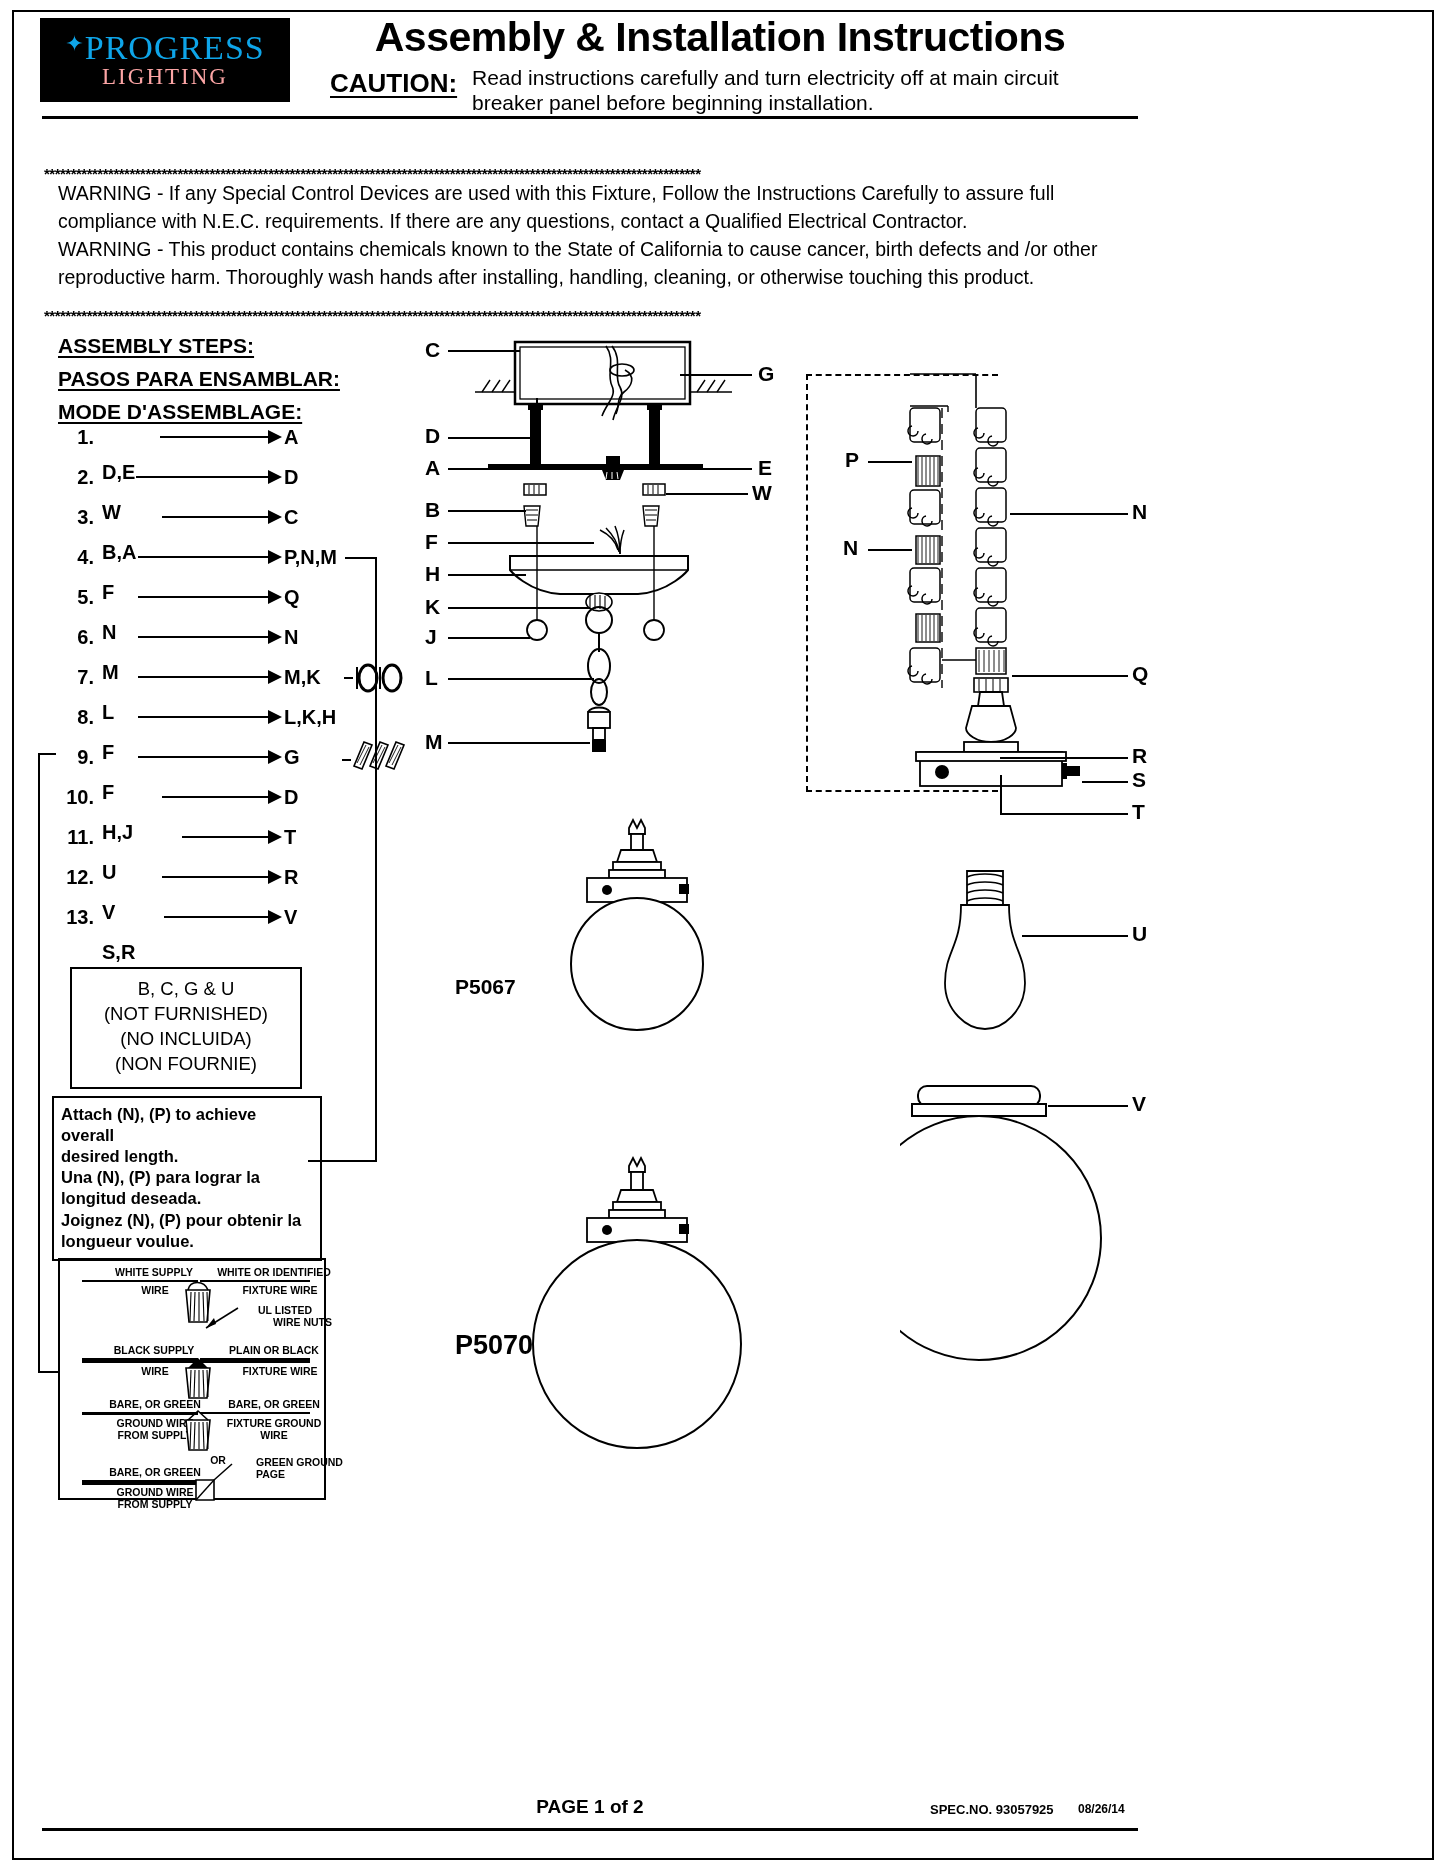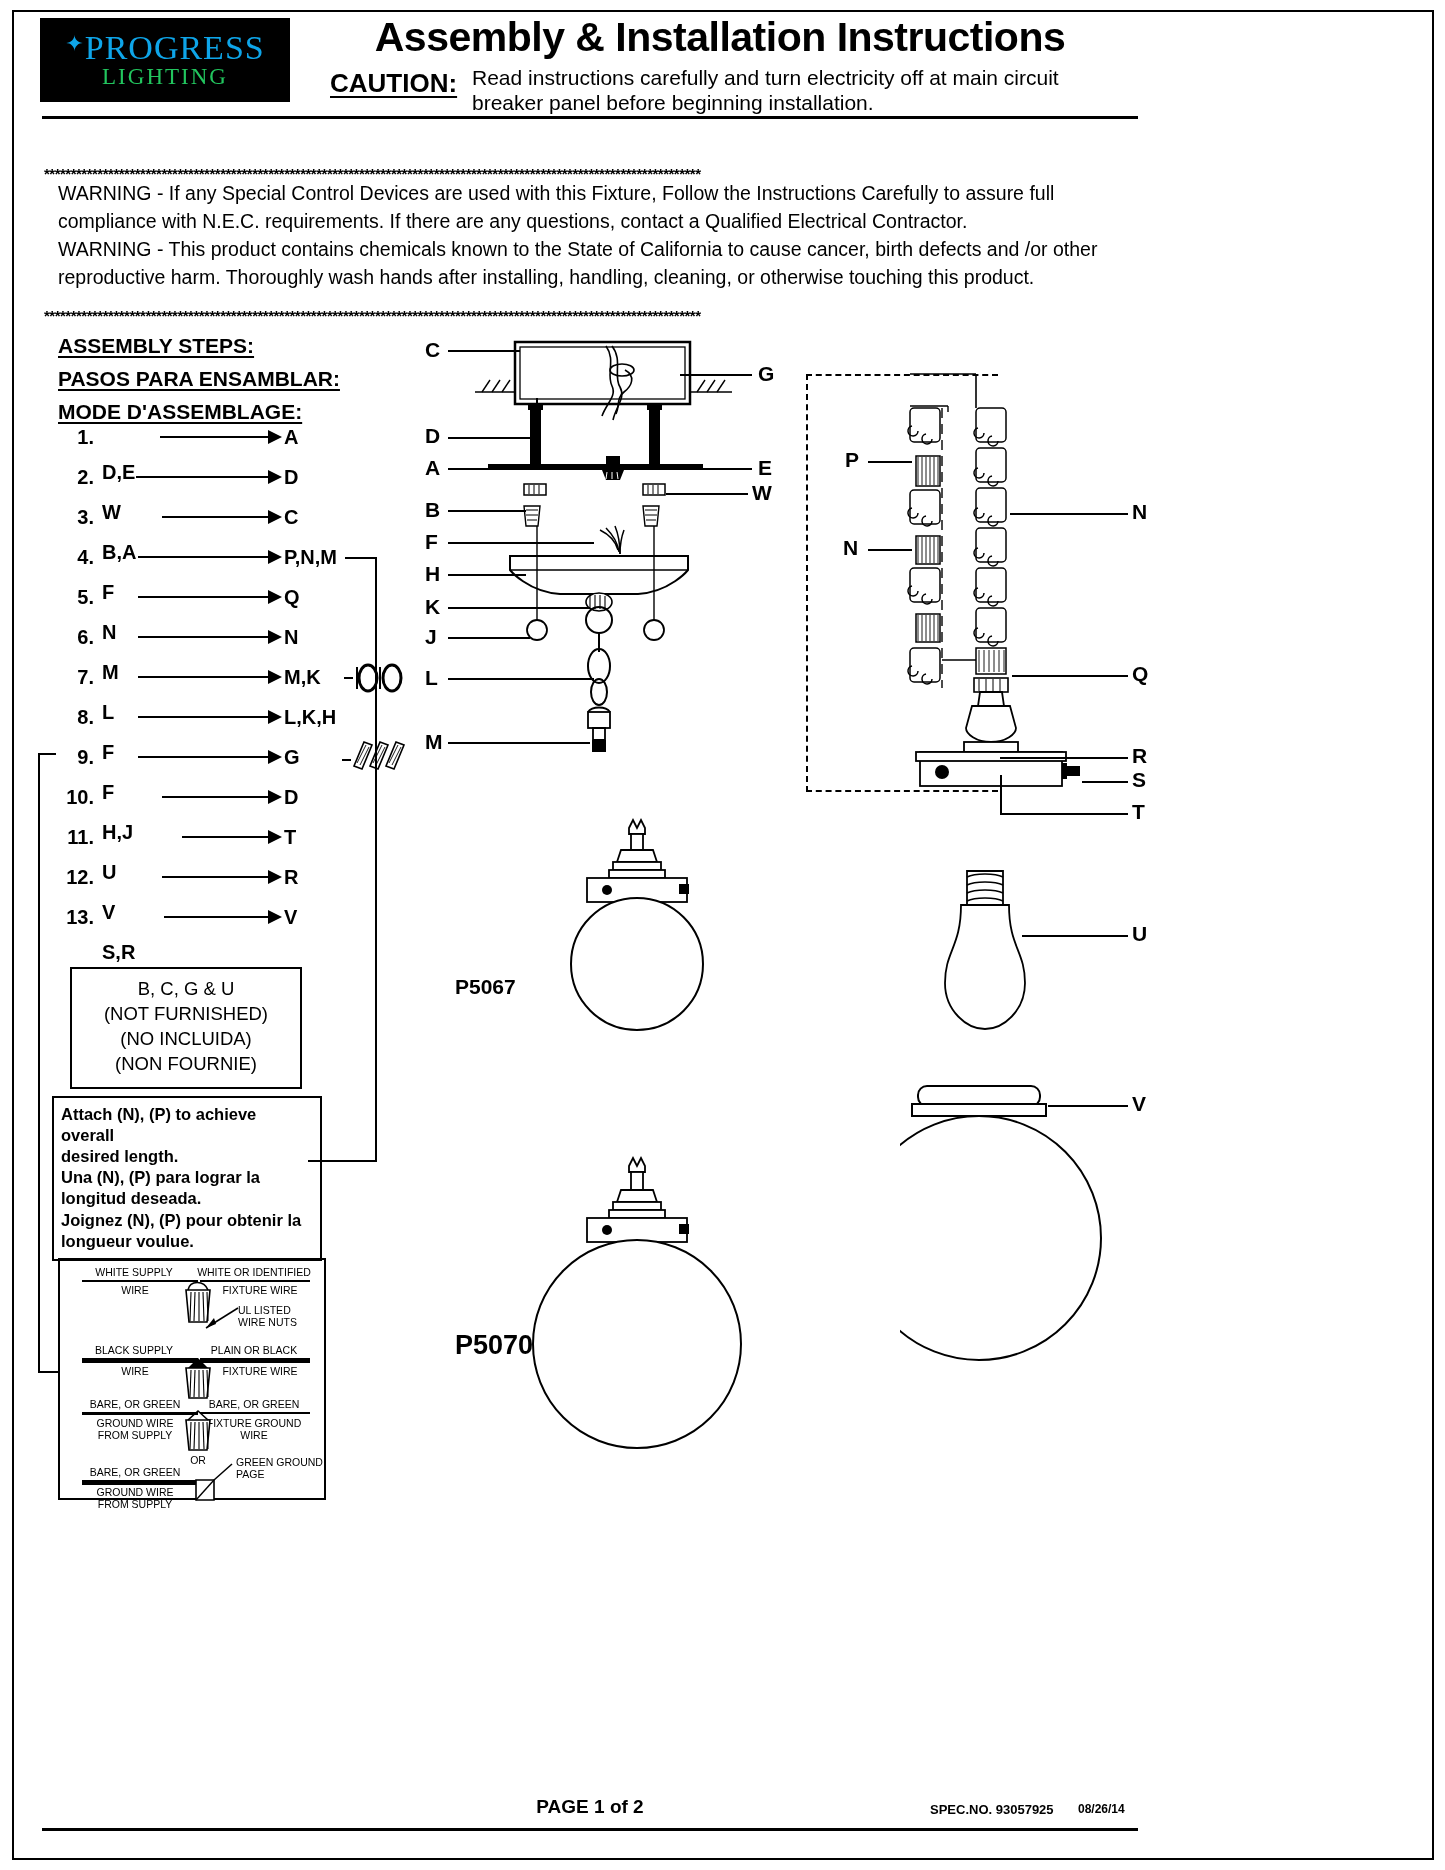--- a/index.html
+++ b/index.html
@@ -30,21 +30,21 @@
   #logo-line1 {
     color: #0ea5e9;
     font-family: Liberation Serif, serif;
     font-size: 34px;
     letter-spacing: 1px;
     line-height: 1;
     white-space: nowrap;
   }
   #logo-line1 .star { font-size: 22px; vertical-align: 8px; }
   #logo-line2 {
-    color: #22c55e;
+    color: #fca5a5;
     font-family: "Liberation Serif", serif;
     font-size: 23px;
     letter-spacing: 2px;
     line-height: 1.05;
     white-space: nowrap;
   }
   #main-title {
     left: 325px; top: 14px; width: 790px;
     text-align: center;
     font-size: 41px;
@@ -159,24 +159,25 @@
     font-weight: bold;
     line-height: 1.28;
   }
   #wiring-box {
     left: 58px; top: 1258px; width: 264px; height: 238px;
     border: 2px solid #000;
   }
   .wire-label {
     position: absolute;
     font-size: 10.5px;
-    font-weight: normal;
+    font-weight: bold;
     letter-spacing: 0px;
     white-space: nowrap;
     text-align: center;
+    margin-left: 20px;
   }
   .wire-line { position: absolute; background: #000; }
 
   
   .bracket { position: absolute; background: #000; }
 
   
   .call-label {
     position: absolute;
     font-size: 21px;
@@ -423,21 +424,21 @@
         <line x1="15" y1="16" x2="14" y2="45"></line>
           <line x1="19" y1="16" x2="18" y2="45"></line>
         <line x1="23" y1="16" x2="23" y2="45"></line>
           <line x1="27" y1="16" x2="28" y2="45"></line>
         <line x1="31" y1="16" x2="32" y2="45"></line>
       </g>
       <path d="M12 14 C14 4 28 4 32 14" fill="none" stroke="#000" stroke-width="1.6"></path>
     </svg>
 
     <div class="wire-label" style="left:178px; top:44px; width:74px; text-align:left;">UL LISTED</div>
-    <div class="wire-label" style="left:178px; top:56px; width:74px; text-align:left;">WIRE NUTS</div>
+    <div class="wire-label" style="left:178px; top:56px; width:74px; text-align:right;">WIRE NUTS</div>
     <svg class="abs" style="left:130px; top:44px;" width="56" height="30">
       <line x1="48" y1="4" x2="16" y2="24" stroke="#000" stroke-width="1.5"></line>
       <polygon points="16,24 26,20 24,14" fill="#000"></polygon>
     </svg>
 
     <div class="wire-label" style="left:24px; top:84px; width:100px;">BLACK SUPPLY</div>
     <div class="wire-line" style="left:22px; top:98px; width:116px; height:5px;"></div>
     <div class="wire-label" style="left:40px; top:105px; width:70px;">WIRE</div>
 
     <div class="wire-label" style="left:130px; top:84px; width:128px;">PLAIN OR BLACK</div>

